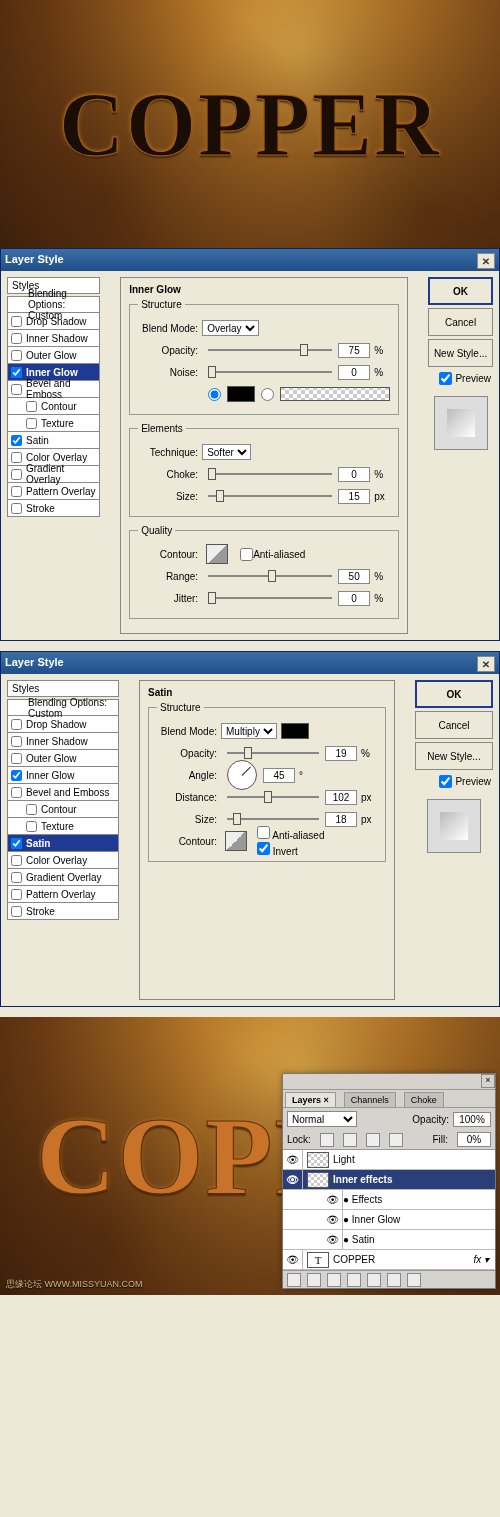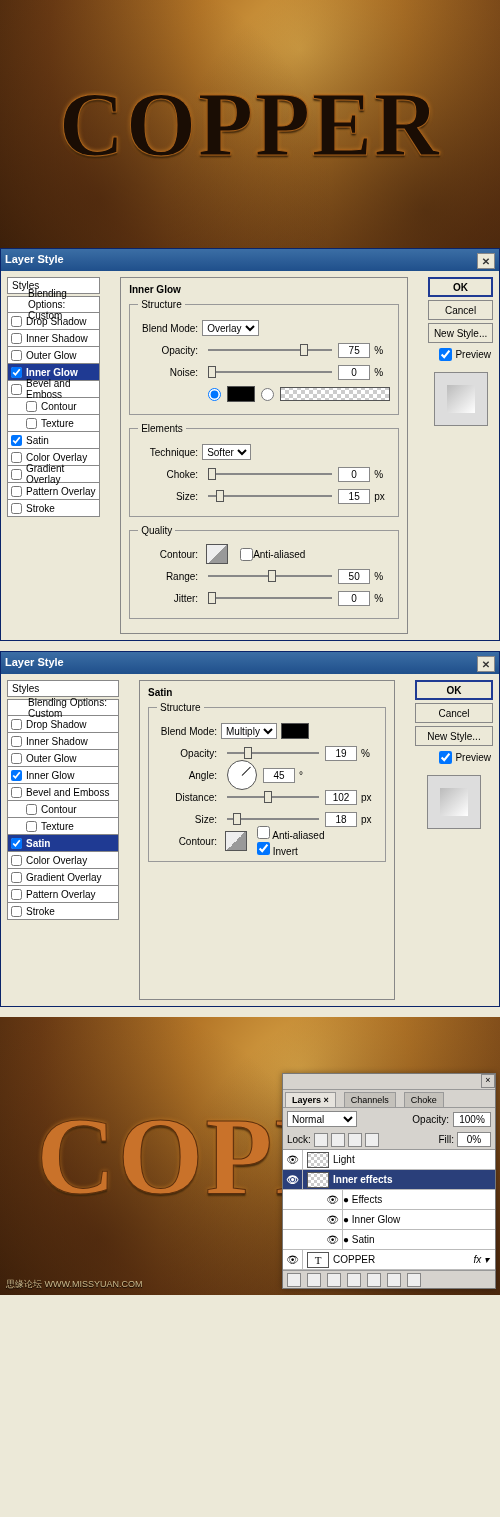--- a/index.html
+++ b/index.html
@@ -32,37 +32,37 @@
   .slider::before { content: ""; position: absolute; left: 0; right: 0; top: 6px; height: 2px; background: #888; }
   .slider-thumb { position: absolute; top: 1px; width: 8px; height: 12px; background: #ece9d8; border: 1px solid #555; }
   .numbox { width: 32px; height: 15px; border: 1px solid #888; background: #fff; text-align: center; font-size: 10px; padding: 0 2px; }
   .unit { margin-left: 4px; width: 16px; }
   .swatch { width: 28px; height: 16px; border: 1px solid #555; background: #000; margin-left: 4px; }
   .contour-sw { width: 22px; height: 20px; border: 1px solid #555; background: linear-gradient(135deg,#eee 50%,#999 50%); margin-left: 4px; }
   .grad-sw { width: 110px; height: 14px; border: 1px solid #555; background: repeating-conic-gradient(#ccc 0 25%, #fff 0 50%) 0/8px 8px; margin-left: 4px; }
   .angle { width: 30px; height: 30px; border: 1px solid #555; border-radius: 50%; margin: 0 6px; position: relative; background: #fff; }
   .angle::after { content: ""; position: absolute; left: 50%; top: 50%; width: 12px; height: 1px; background: #000; transform-origin: left; transform: rotate(-45deg); }
   .right-panel { width: 78px; display: flex; flex-direction: column; align-items: stretch; gap: 3px; }
-  .btn { height: 20px; border: 1px solid #888; background: #ece9d8; font-size: 10px; cursor: pointer; }
+  .btn { height: 28px; border: 1px solid #888; background: #ece9d8; font-size: 10px; cursor: pointer; }
   .btn.def { border: 2px solid #1f3a93; font-weight: bold; }
   .pv-chk { display: flex; align-items: center; justify-content: flex-end; font-size: 10px; padding: 2px 2px 4px; }
   .pv-chk input { margin-right: 3px; }
   .thumb { width: 54px; height: 54px; border: 1px solid #888; background: #ddd; margin: 4px auto; position: relative; }
   .thumb::after { content: ""; position: absolute; inset: 12px; background: linear-gradient(135deg,#bbb,#fff); }
   input[type=radio] { margin: 0 2px 0 6px; }
   .layers-panel { position: absolute; right: 4px; bottom: 6px; width: 214px; background: #d6d3ce; border: 1px solid #777; font-size: 10px; box-shadow: 0 0 6px rgba(0,0,0,.35); }
   .lp-titlebar { height: 16px; background: #d6d3ce; display: flex; border-bottom: 1px solid #999; }
   .lp-close { width: 14px; height: 14px; margin-left: auto; border: 1px solid #888; font-size: 9px; text-align: center; cursor: pointer; }
   .lp-tabs { display: flex; height: 18px; align-items: flex-end; padding-left: 2px; gap: 8px; border-bottom: 1px solid #999; }
   .lp-tab { padding: 2px 6px; border: 1px solid #999; border-bottom: none; background: #c4c1bb; font-size: 9px; cursor: pointer; }
   .lp-tab.act { background: #e6e3dd; font-weight: bold; }
   .lp-row1 { display: flex; align-items: center; padding: 3px 4px; gap: 4px; }
   .lp-row1 select { width: 70px; }
   .lp-row1 .sp { flex: 1; }
-  .lp-lock { display: flex; align-items: center; padding: 2px 4px; gap: 3px; border-bottom: 1px solid #999; }
+  .lp-lock { display: flex; align-items: center; padding: 2px 4px; gap: 9px; border-bottom: 1px solid #999; }
   .lp-lock .ico { width: 14px; height: 14px; border: 1px solid #888; background: #eee; display: inline-block; }
   .layer { display: flex; align-items: center; height: 20px; border-bottom: 1px solid #bbb; background: #fff; }
   .layer.sel { background: #2a3f7a; color: #fff; font-weight: bold; }
   .layer.sub { padding-left: 40px; background: #fff; color: #000; }
   .eye { width: 20px; height: 20px; border-right: 1px solid #bbb; display: flex; align-items: center; justify-content: center; cursor: pointer; }
   .lthumb { width: 22px; height: 16px; margin: 0 4px; border: 1px solid #555; background: repeating-conic-gradient(#ccc 0 25%,#fff 0 50%) 0/6px 6px; }
   .lthumb.t { background: #fff; display: flex; align-items: center; justify-content: center; font-family: Georgia; font-size: 11px; }
   .lp-bottom { height: 18px; border-top: 1px solid #999; display: flex; align-items: center; padding: 0 4px; gap: 6px; }
   .lp-bottom .ic { width: 14px; height: 14px; border: 1px solid #888; background: #eee; cursor: pointer; }
   .result-wrap { position: relative; width: 500px; }

